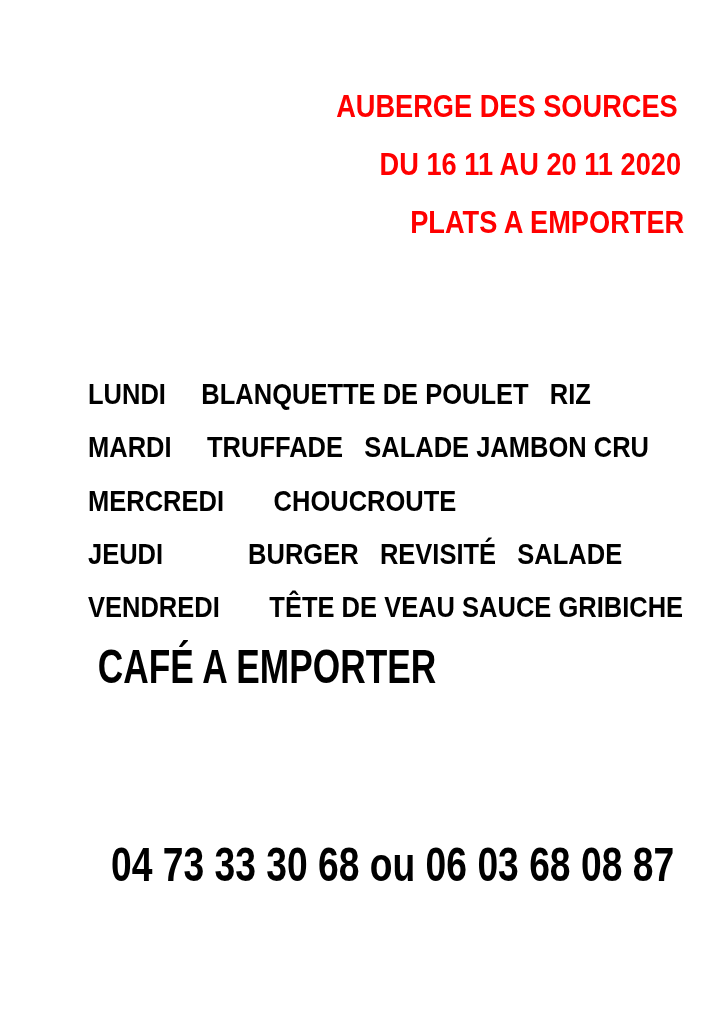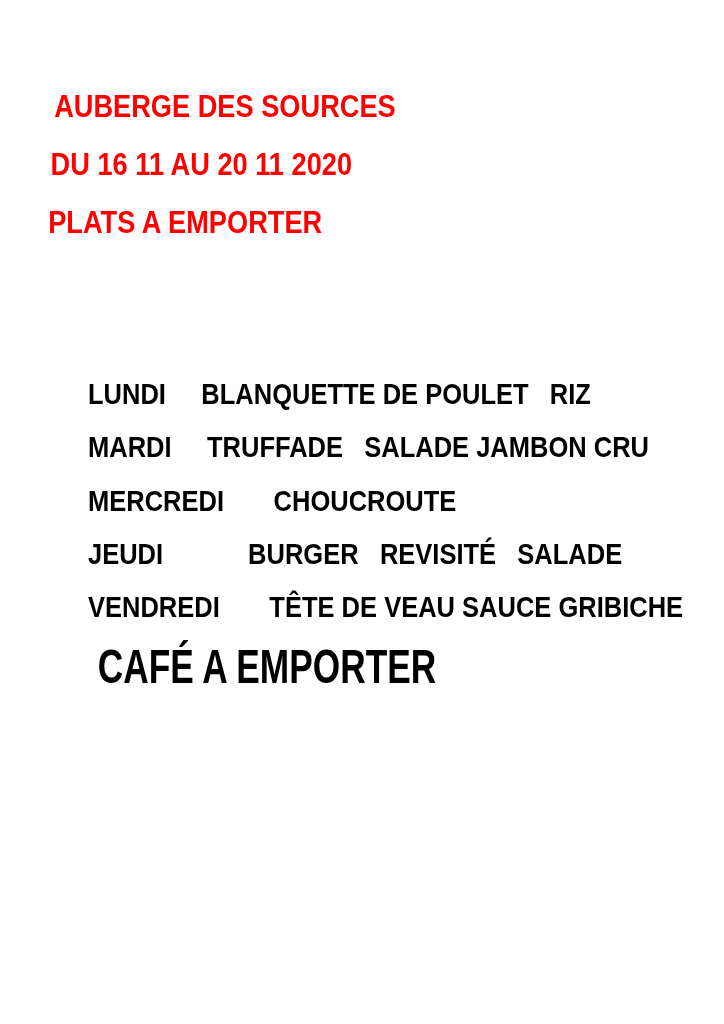--- a/index.html
+++ b/index.html
@@ -11,23 +11,23 @@
     font-family: "Liberation Sans", sans-serif;
     font-weight: bold;
     overflow: hidden;
   }
   .sx { display: inline-block; white-space: pre; }
 
   
   .header {
     position: absolute;
     top: 77px;
-    left: 24px;
+    left: 16px;
     width: 692px;
-    text-align: left;
+    text-align: right;
     color: #ff0000;
     font-size: 32px;
     line-height: 58px;
   }
   .header .sx { transform: scaleX(0.85); transform-origin: center; }
 
   
   .menu {
     position: absolute;
     top: 367px;
@@ -80,14 +80,15 @@
     <div><span class="sx">LUNDI     BLANQUETTE DE POULET   RIZ</span></div>
     <div><span class="sx">MARDI     TRUFFADE   SALADE JAMBON CRU</span></div>
     <div><span class="sx">MERCREDI       CHOUCROUTE</span></div>
     <div><span class="sx">JEUDI            BURGER   REVISITÉ   SALADE</span></div>
     <div><span class="sx">VENDREDI       TÊTE DE VEAU SAUCE GRIBICHE</span></div>
   </div>
 
   <div class="bigline cafe"><span class="sx">CAFÉ A EMPORTER</span></div>
 
 
+  <div class="phone"><span class="sx">04 73 33 30 68 ou 06 03 68 08 87</span></div>
 
 </div>
 
 </body></html>

